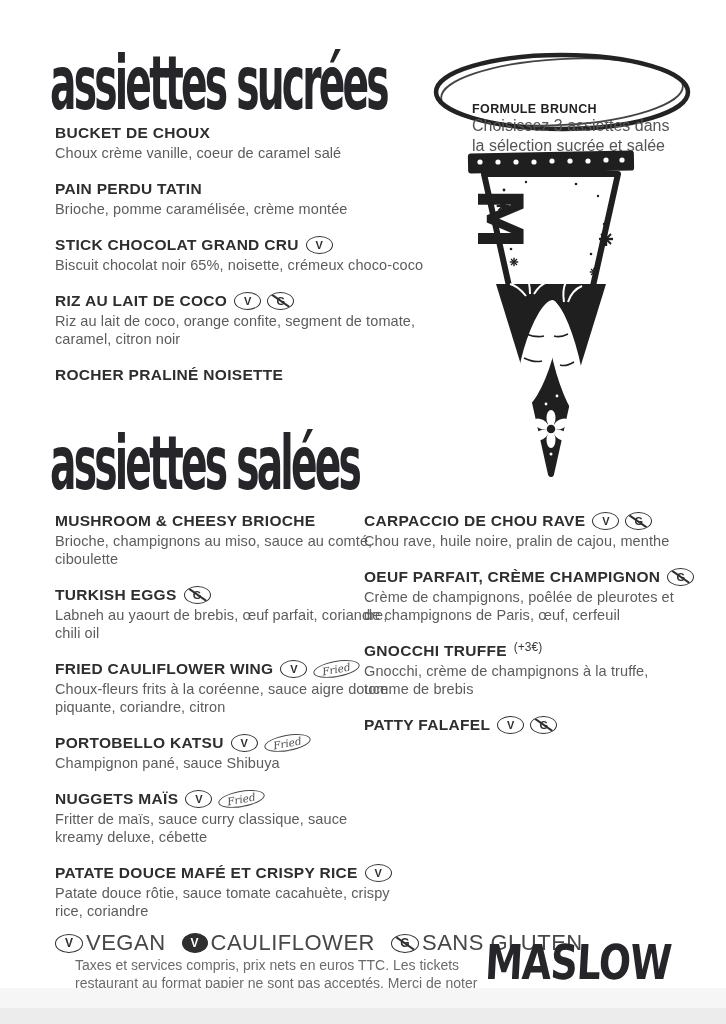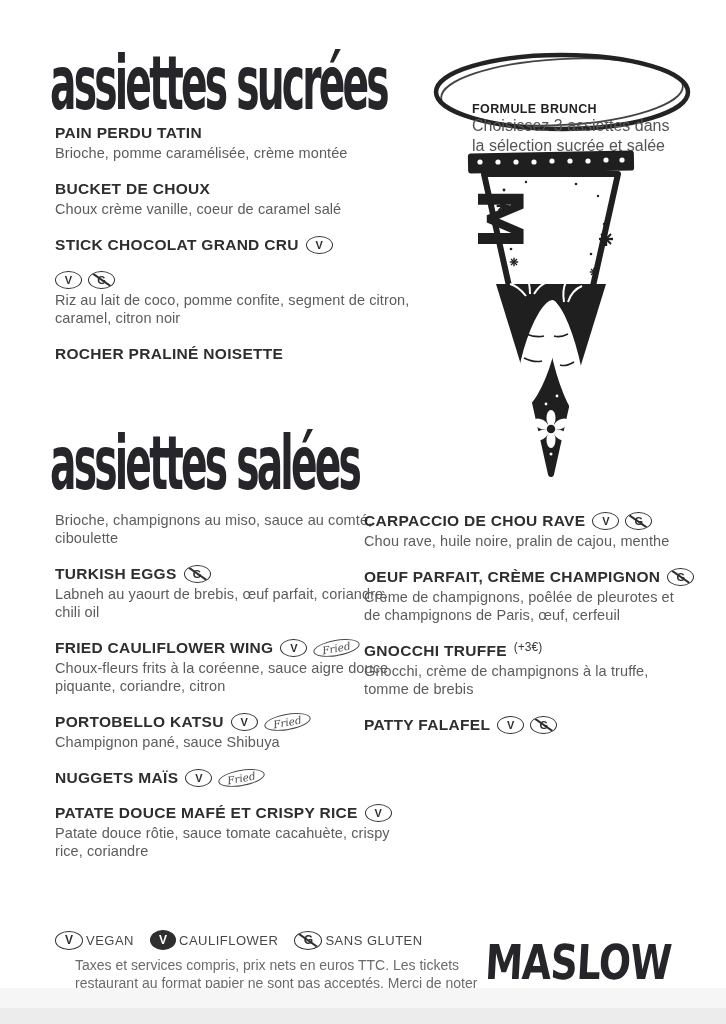--- a/index.html
+++ b/index.html
@@ -77,21 +77,21 @@
 
   
   .pennant { position:absolute; left:456px; top:144px; width:190px; height:352px; }
 
   
   .legend-row {
     position:absolute; left:55px; top:930px;
     display:flex; align-items:center; gap:16px;
   }
   .legend-item { display:flex; align-items:center; gap:3px; }
-  .legend-label { font-size:13px; color:#474747; letter-spacing:.5px; }
+  .legend-label { font-size:22px; color:#474747; letter-spacing:.5px; }
   .legend-icon {
     display:inline-flex; align-items:center; justify-content:center;
     width:28px; height:19px; border:1.8px solid #2f2f2f; border-radius:50%;
     font-size:12px; font-weight:bold; color:#2f2f2f; position:relative;
   }
   .legend-icon.filled { background:#2f2f2f; color:#ffffff; width:26px; height:20px; }
   .legend-icon.struck { overflow:hidden; }
   .legend-icon.struck::after {
     content:""; position:absolute; left:-4px; top:8px; width:36px; height:2px;
     background:#2f2f2f; transform:rotate(35deg);
@@ -190,65 +190,71 @@
     </g>
     <circle cx="95" cy="310" r="1.5" fill="#ffffff"></circle>
     <circle cx="90" cy="260" r="1.4" fill="#ffffff"></circle>
     <circle cx="101" cy="252" r="1.4" fill="#ffffff"></circle>
   </svg>
 </div>
 
 <div class="menu-list sweet-list">
   <div class="menu-item">
     <div class="item-name-row">
+      <span class="item-name">BUCKET DE CHOUX</span>
+      <span class="item-badges"></span>
+    </div>
+    <div class="item-desc">Choux crème vanille, coeur de caramel salé</div>
+  </div>
+
+  <div class="menu-item">
+    <div class="item-name-row">
       <span class="item-name">PAIN PERDU TATIN</span>
       <span class="item-badges"></span>
     </div>
     <div class="item-desc">Brioche, pomme caramélisée, crème montée</div>
   </div>
 
   <div class="menu-item">
     <div class="item-name-row">
-      <span class="item-name">BUCKET DE CHOUX</span>
-      <span class="item-badges"></span>
-    </div>
-    <div class="item-desc">Choux crème vanille, coeur de caramel salé</div>
-  </div>
-
-  <div class="menu-item">
-    <div class="item-name-row">
       <span class="item-name">STICK CHOCOLAT GRAND CRU</span>
       <span class="item-badges">
           <span class="badge badge-vegan">V</span>
         </span>
     </div>
-  </div>
-
-  <div class="menu-item">
-    <div class="item-name-row">
-      <span class="item-badges">
-          <span class="badge badge-vegan">V</span>
-          <span class="badge badge-gluten-free">G</span>
-        </span>
-    </div>
-    <div class="item-desc">Riz au lait de coco, pomme confite, segment de citron, caramel, citron noir</div>
+    <div class="item-desc">Biscuit chocolat noir 65%, noisette, crémeux choco-coco</div>
+  </div>
+
+  <div class="menu-item">
+    <div class="item-name-row">
+      <span class="item-name">RIZ AU LAIT DE COCO</span>
+      <span class="item-badges">
+          <span class="badge badge-vegan">V</span>
+          <span class="badge badge-gluten-free">G</span>
+        </span>
+    </div>
+    <div class="item-desc">Riz au lait de coco, orange confite, segment de tomate, caramel, citron noir</div>
   </div>
 
   <div class="menu-item">
     <div class="item-name-row">
       <span class="item-name">ROCHER PRALINÉ NOISETTE</span>
       <span class="item-badges"></span>
     </div>
   </div>
 </div>
 
 <div class="display-title title-savory">assiettes salées</div>
 
 <div class="menu-list savory-left">
   <div class="menu-item">
+    <div class="item-name-row">
+      <span class="item-name">MUSHROOM &amp; CHEESY BRIOCHE</span>
+      <span class="item-badges"></span>
+    </div>
     <div class="item-desc">Brioche, champignons au miso, sauce au comté, ciboulette</div>
   </div>
 
   <div class="menu-item">
     <div class="item-name-row">
       <span class="item-name">TURKISH EGGS</span>
       <span class="item-badges">
           <span class="badge badge-gluten-free">G</span>
         </span>
     </div>
@@ -278,20 +284,21 @@
   </div>
 
   <div class="menu-item">
     <div class="item-name-row">
       <span class="item-name">NUGGETS MAÏS</span>
       <span class="item-badges">
           <span class="badge badge-vegan">V</span>
           <span class="badge badge-fried">Fried</span>
         </span>
     </div>
+    <div class="item-desc">Fritter de maïs, sauce curry classique, sauce kreamy deluxe, cébette</div>
   </div>
 
   <div class="menu-item">
     <div class="item-name-row">
       <span class="item-name">PATATE DOUCE MAFÉ ET CRISPY RICE</span>
       <span class="item-badges">
           <span class="badge badge-vegan">V</span>
         </span>
     </div>
     <div class="item-desc">Patate douce rôtie, sauce tomate cacahuète, crispy rice, coriandre</div>

